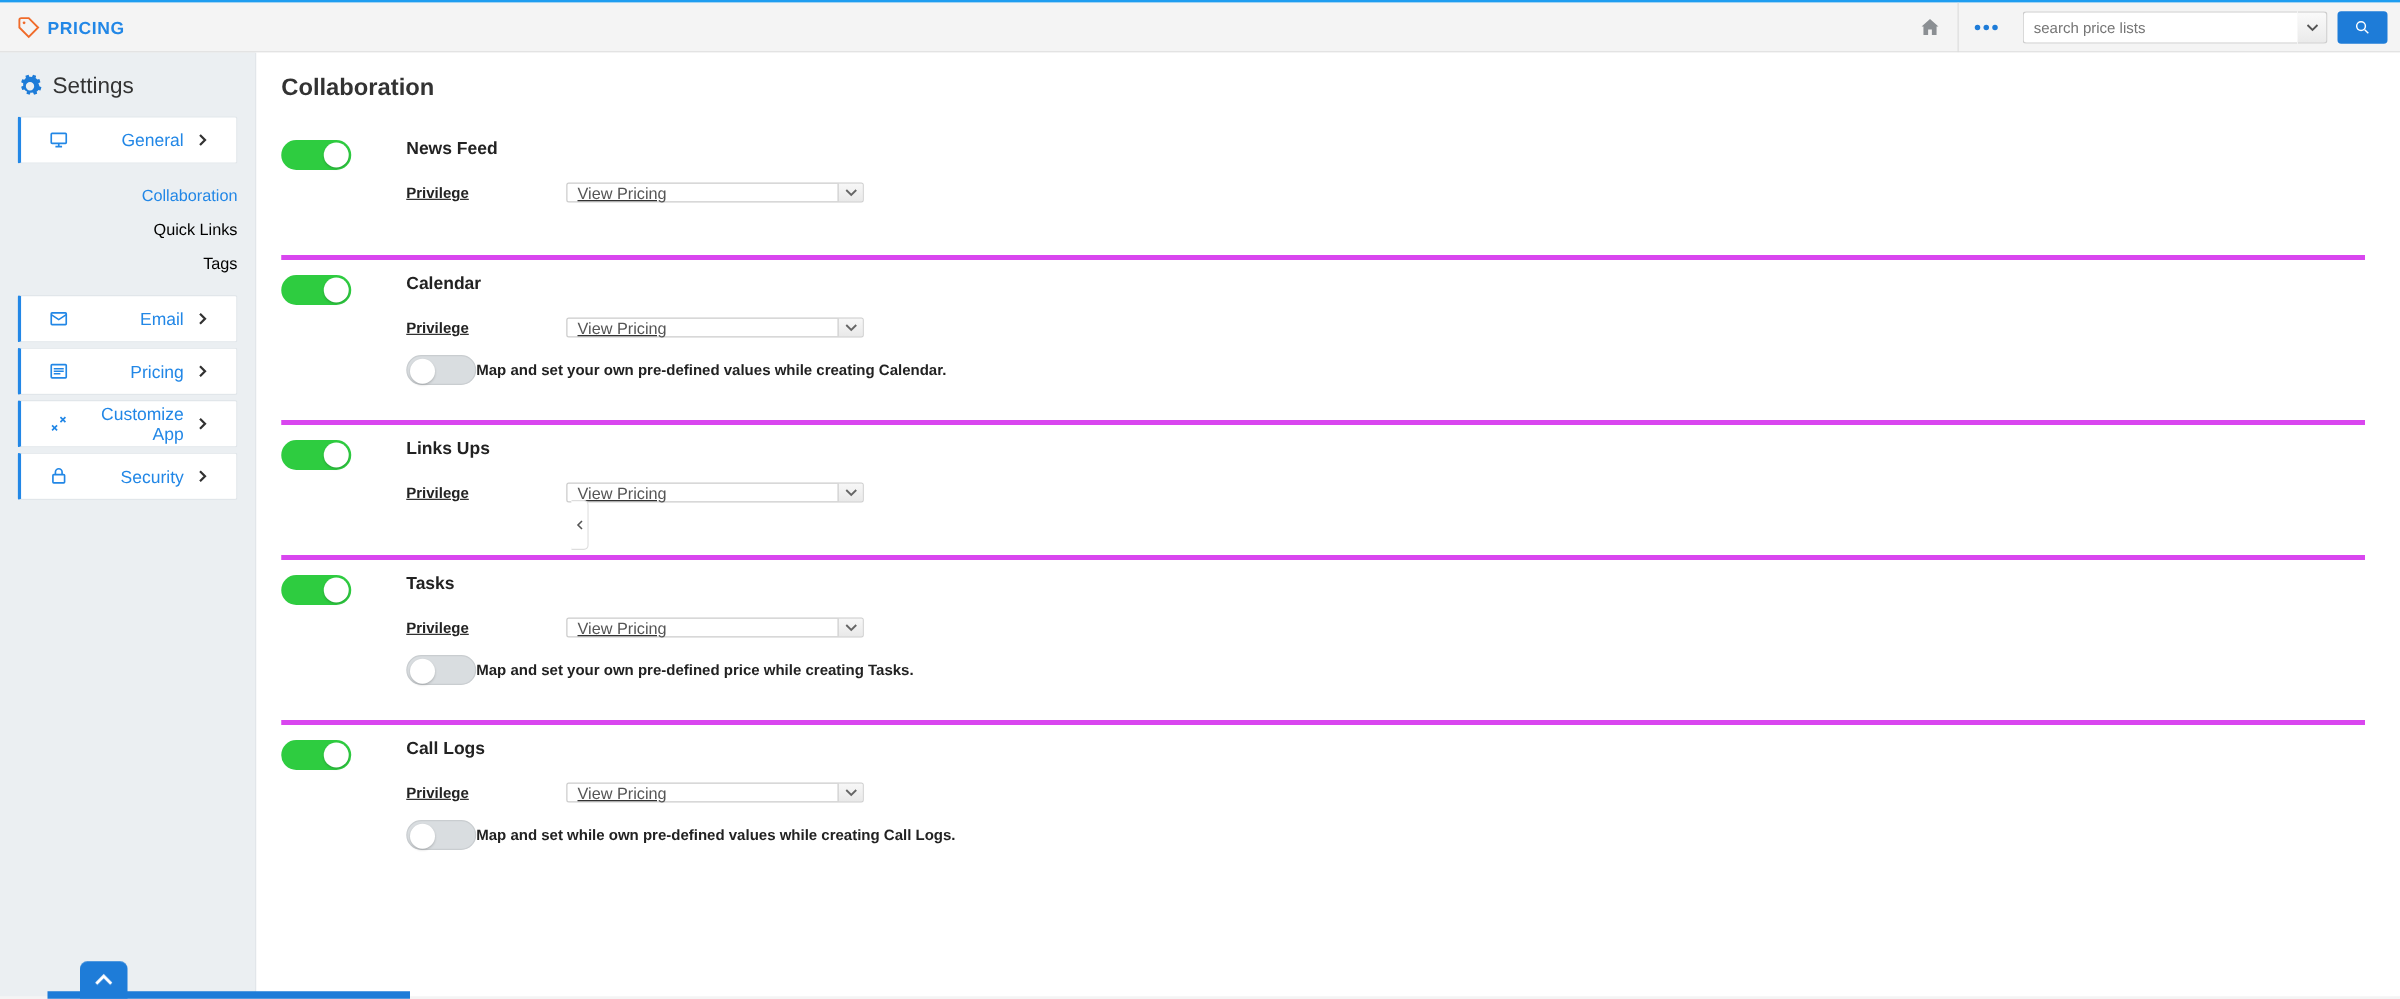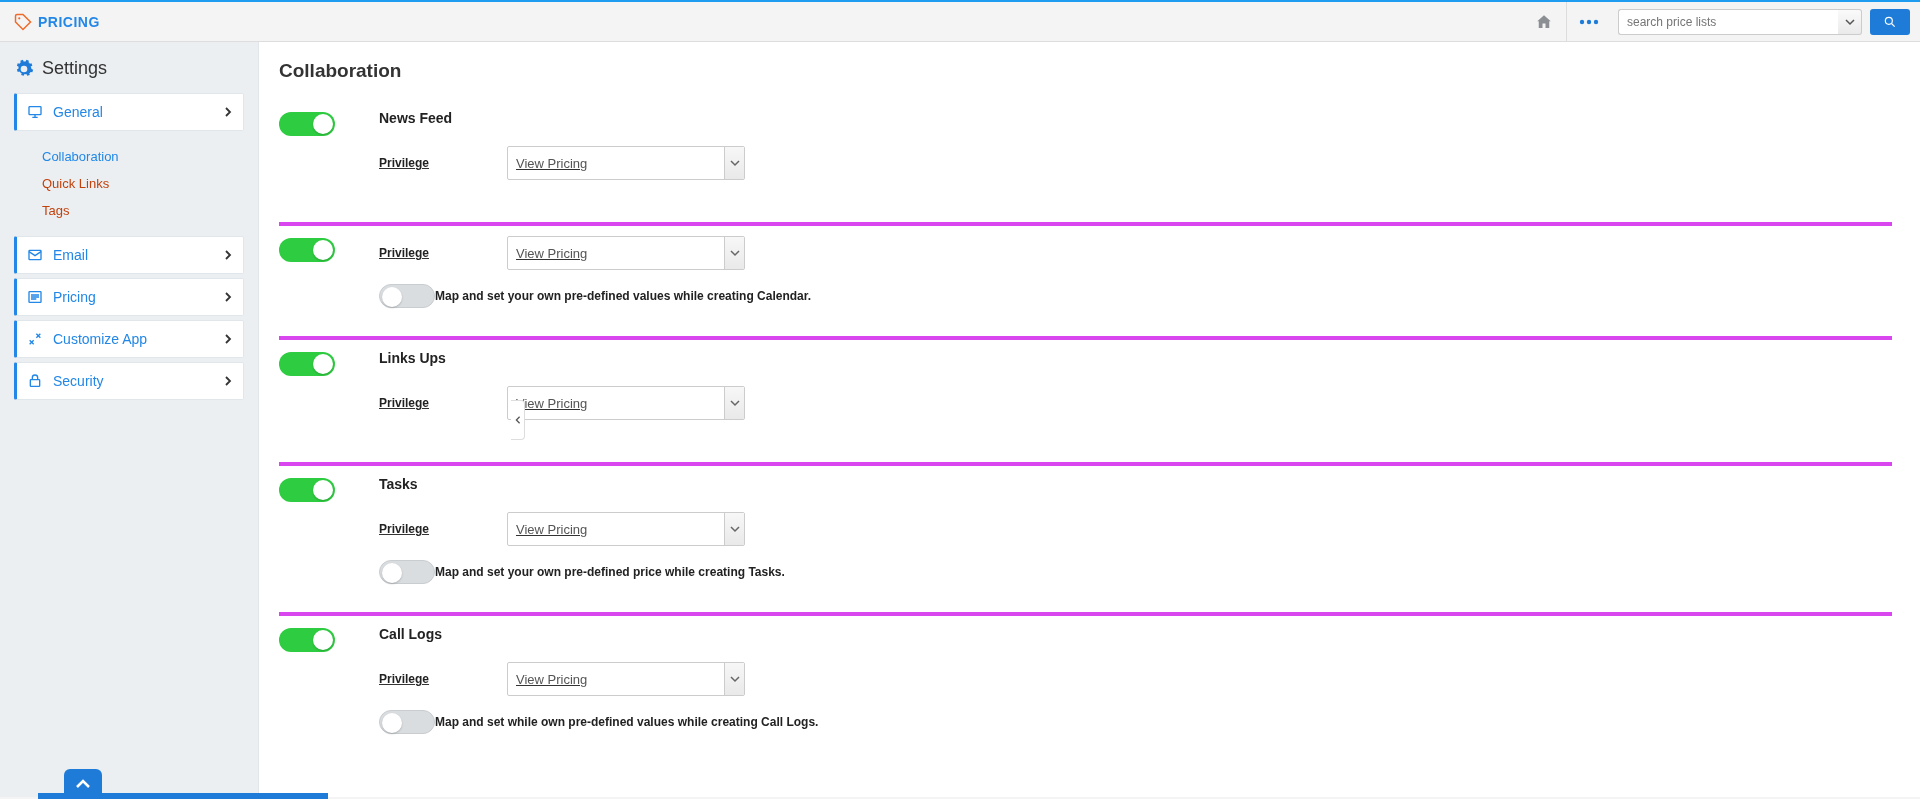--- a/index.html
+++ b/index.html
@@ -31,50 +31,50 @@
     height: 26px; width: 24px; border: 1px solid #ccc; border-left: none; border-radius: 0 3px 3px 0;
     background: linear-gradient(#fafafa,#eaeaea); display:flex;align-items:center;justify-content:center; cursor:pointer;
   }
   .search-btn {
     height: 26px; width: 40px; margin-left: 8px; background: #1e7cd8; border-radius: 3px;
     display:flex;align-items:center;justify-content:center; cursor:pointer;
   }
 
   
   .app { display:flex; height: calc(100% - 42px); }
-  .sidebar { width: 258px; padding: 16px 14px; background: #ebeff2; }
+  .sidebar { width: 204px; padding: 16px 14px; background: #ebeff2; text-align: right; }
   .sidebar-title { display:flex; align-items:center; gap:8px; font-size:18px; color:#333; margin-bottom: 14px; }
   .nav-item {
-    display:flex; align-items:center; gap:10px; height: 38px; padding: 0 10px;
+    display:flex; align-items:center; gap:10px; height: 38px; padding: 0 22px;
     background:#fff; border:1px solid #e1e6ea; border-left:3px solid #2287e6; border-radius:2px; margin-bottom:4px; cursor:pointer;
   }
   .nav-item .nav-icon { width:16px; height:16px; color:#2287e6; flex:0 0 16px; }
   .nav-item .nav-label { color:#2287e6; font-size:14px; flex:1; }
   .nav-item .chev { color:#333; }
   .nav-sub { padding: 8px 0 12px 28px; }
-  .nav-sub a { display:block; padding:6px 0; font-size:13px; color:#c2410c; text-decoration:none; cursor:pointer; }
+  .nav-sub a { display:block; padding:6px 0; font-size:13px; color:#000000; text-decoration:none; cursor:pointer; }
   .nav-sub a.active { color:#2287e6; }
 
   .collapse-handle {
     position:absolute; left:252px; top: 50%; transform: translateY(-50%);
     width:14px;height:40px;border:1px solid #ddd;border-left:none;background:#fff;border-radius:0 4px 4px 0;
     display:flex;align-items:center;justify-content:center;cursor:pointer;
   }
 
   .main { flex:1; background:#fff; border-left:1px solid #e2e6ea; padding: 18px 28px 40px 20px; overflow:auto; position:relative; }
   .page-title { font-size:19px; color:#333; margin-bottom: 18px; }
   .section { display:flex; padding: 10px 0 28px 0; border-bottom:4px solid #d946ef; }
   .section:last-child{border-bottom:none;}
   .section .togcol { width:100px; padding-top:2px;}
   .section .body { flex:1; }
   .sec-title { font-weight:700; font-size:14px; color:#222; margin-bottom: 20px; }
   .row { display:flex; align-items:center; margin-bottom: 14px; text-decoration: underline; }
   .row .lab { width:128px; font-size:12px; font-weight:700; color:#222; }
   .select {
-    width:238px; height:34px; border:1px solid #ccc; border-radius:2px; display:flex; align-items:stretch; cursor:pointer; background:#fff;
+    width:238px; height:16px; border:1px solid #ccc; border-radius:2px; display:flex; align-items:stretch; cursor:pointer; background:#fff;
   }
   .select .val { flex:1; display:flex; align-items:center; padding:0 8px; color:#555; font-size:13px; }
   .select .sd { width:20px; border-left:1px solid #ccc; background:linear-gradient(#f7f7f7,#e9e9e9); display:flex;align-items:center;justify-content:center;}
   .maprow { display:flex; align-items:center; margin-top: 10px; }
   .maprow .note { font-size:12px; font-weight:700; color:#222; }
 
   
   .toggle { position:relative; width:56px; height:24px; border-radius:24px; cursor:pointer; }
   .toggle.on { background:#2ecc40; }
   .toggle.off { background:#d9dde0; border:1px solid #c9cdd0; }
@@ -258,20 +258,21 @@
             </div>
           </div>
         </div>
         <div class="section">
           <div class="togcol">
             <div class="toggle on">
               <div class="knob"></div>
             </div>
           </div>
           <div class="body">
+            <div class="sec-title">Calendar</div>
             <div class="row">
               <div class="lab">Privilege</div>
               <div class="select">
                 <div class="val">View Pricing</div>
                 <div class="sd">
                   <svg viewBox="0 0 10 10">
                     <path d="M1 3l4 4 4-4" fill="none" stroke="#666" stroke-width="1.5"></path>
                   </svg>
                 </div>
               </div>

